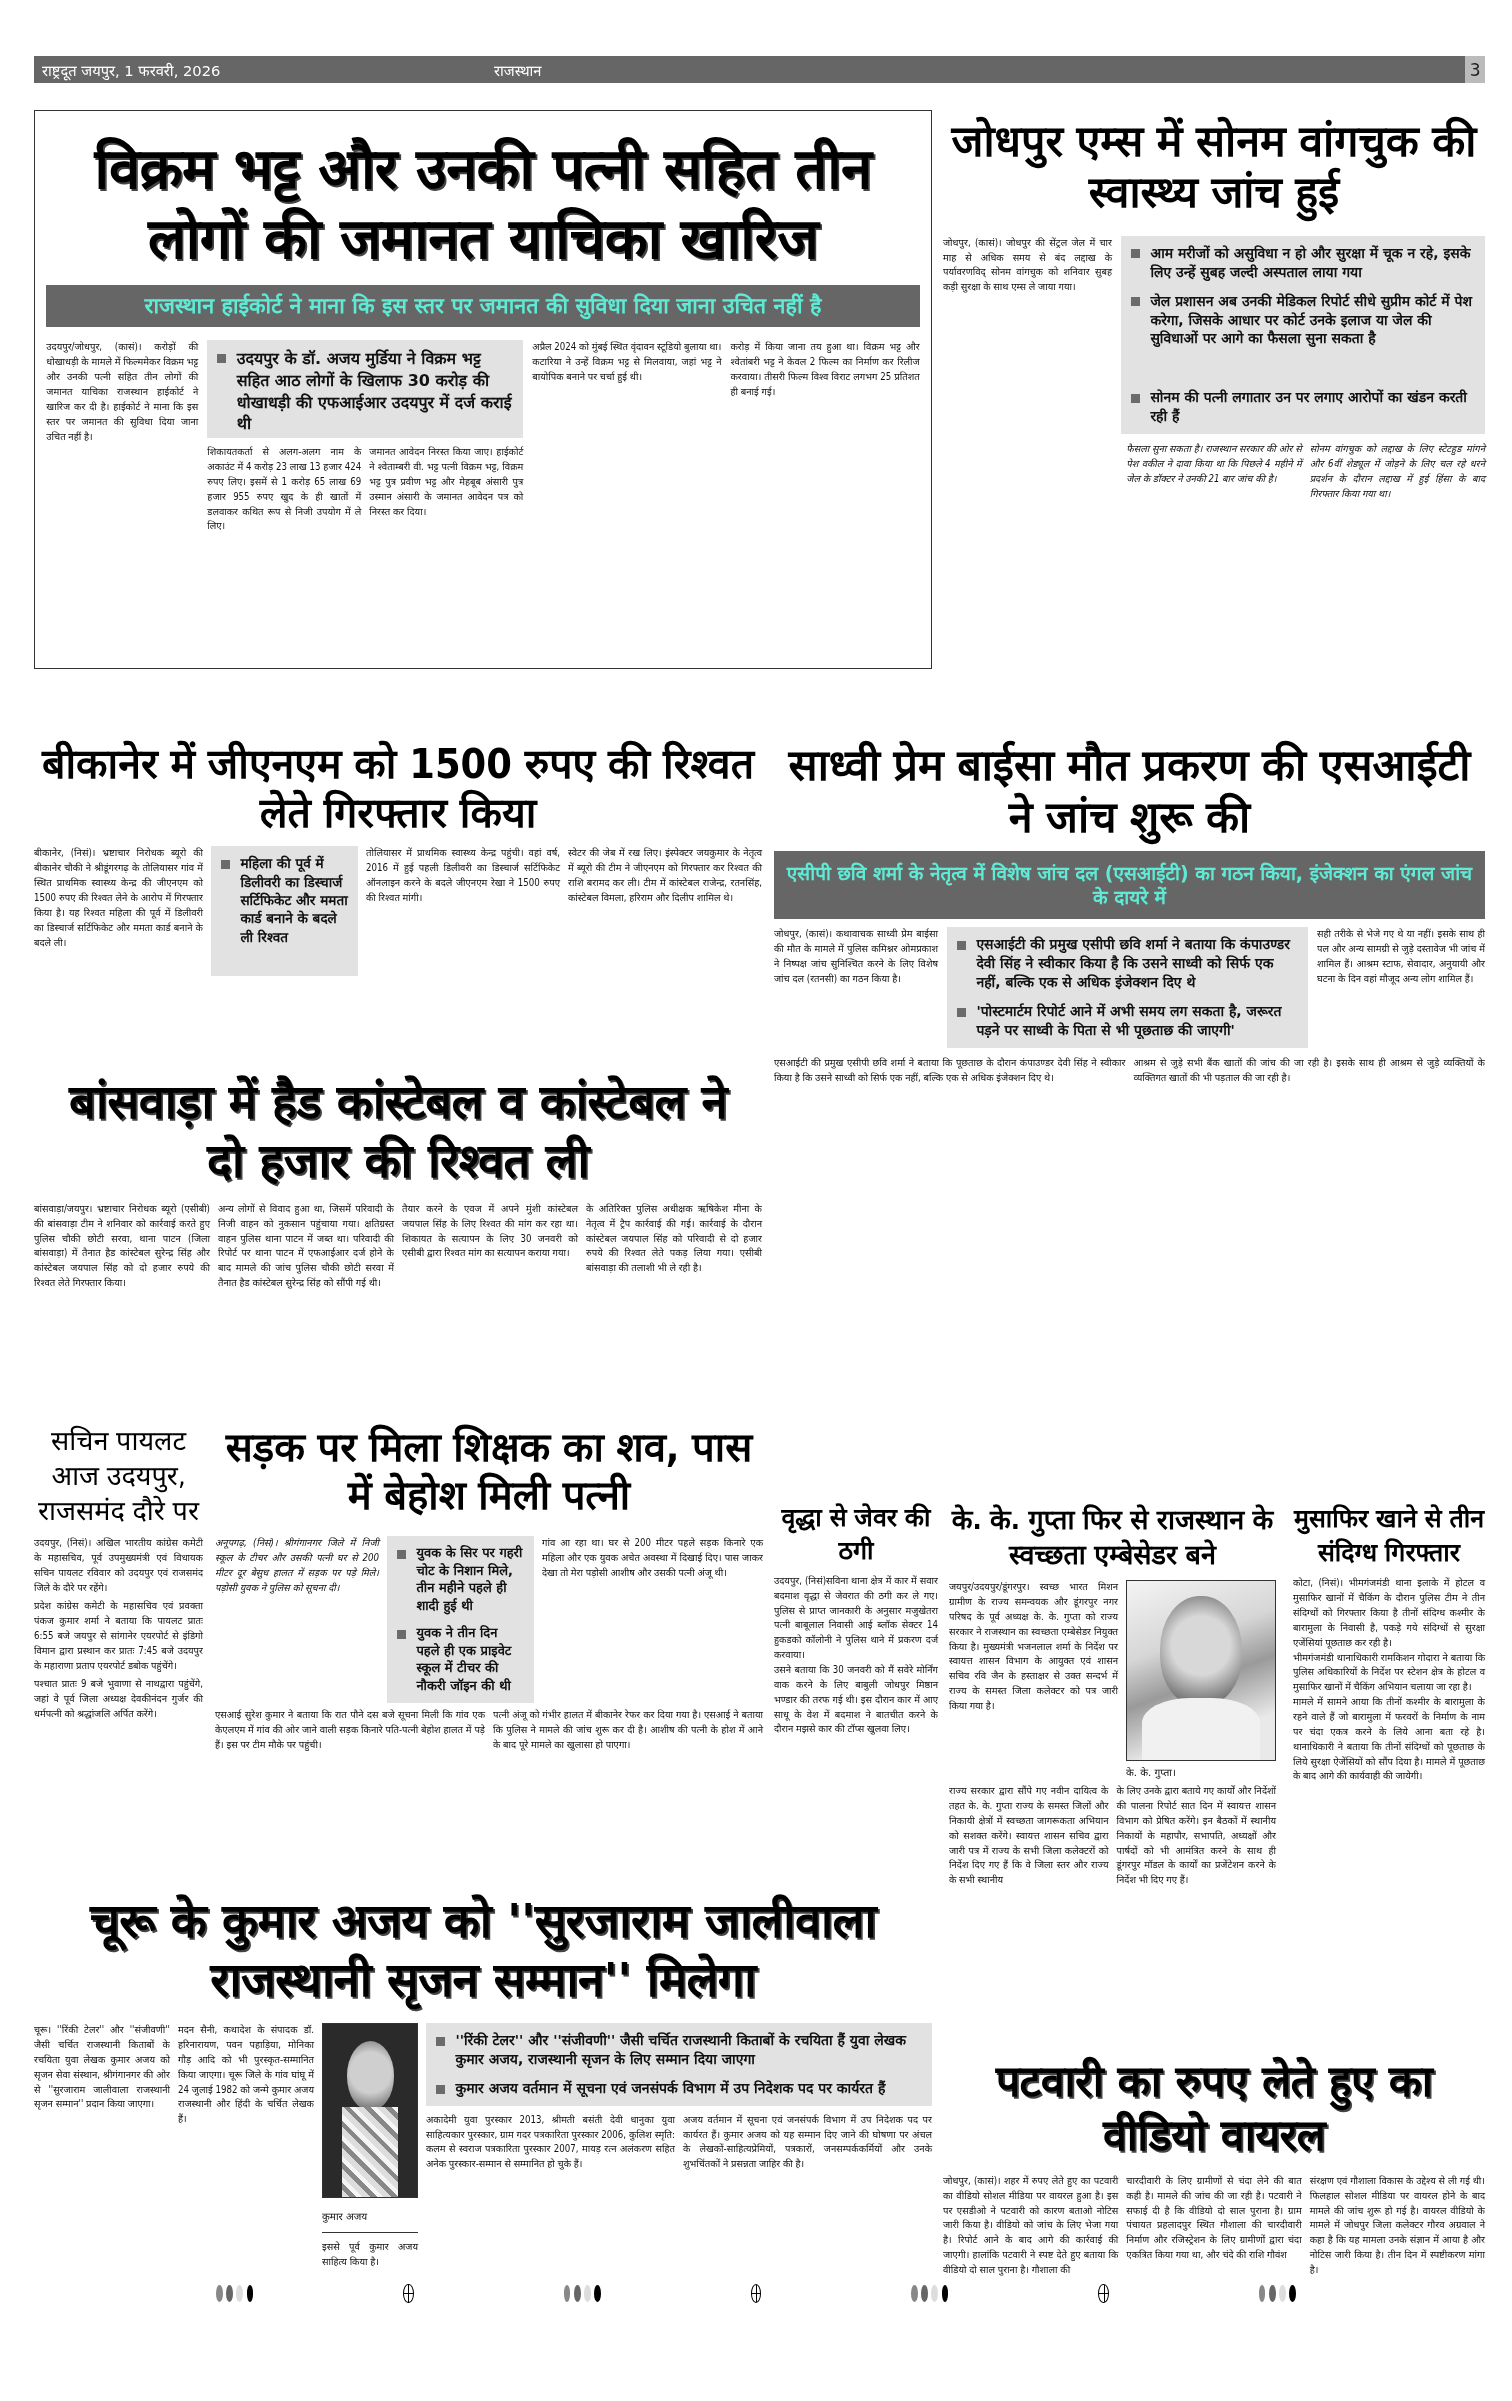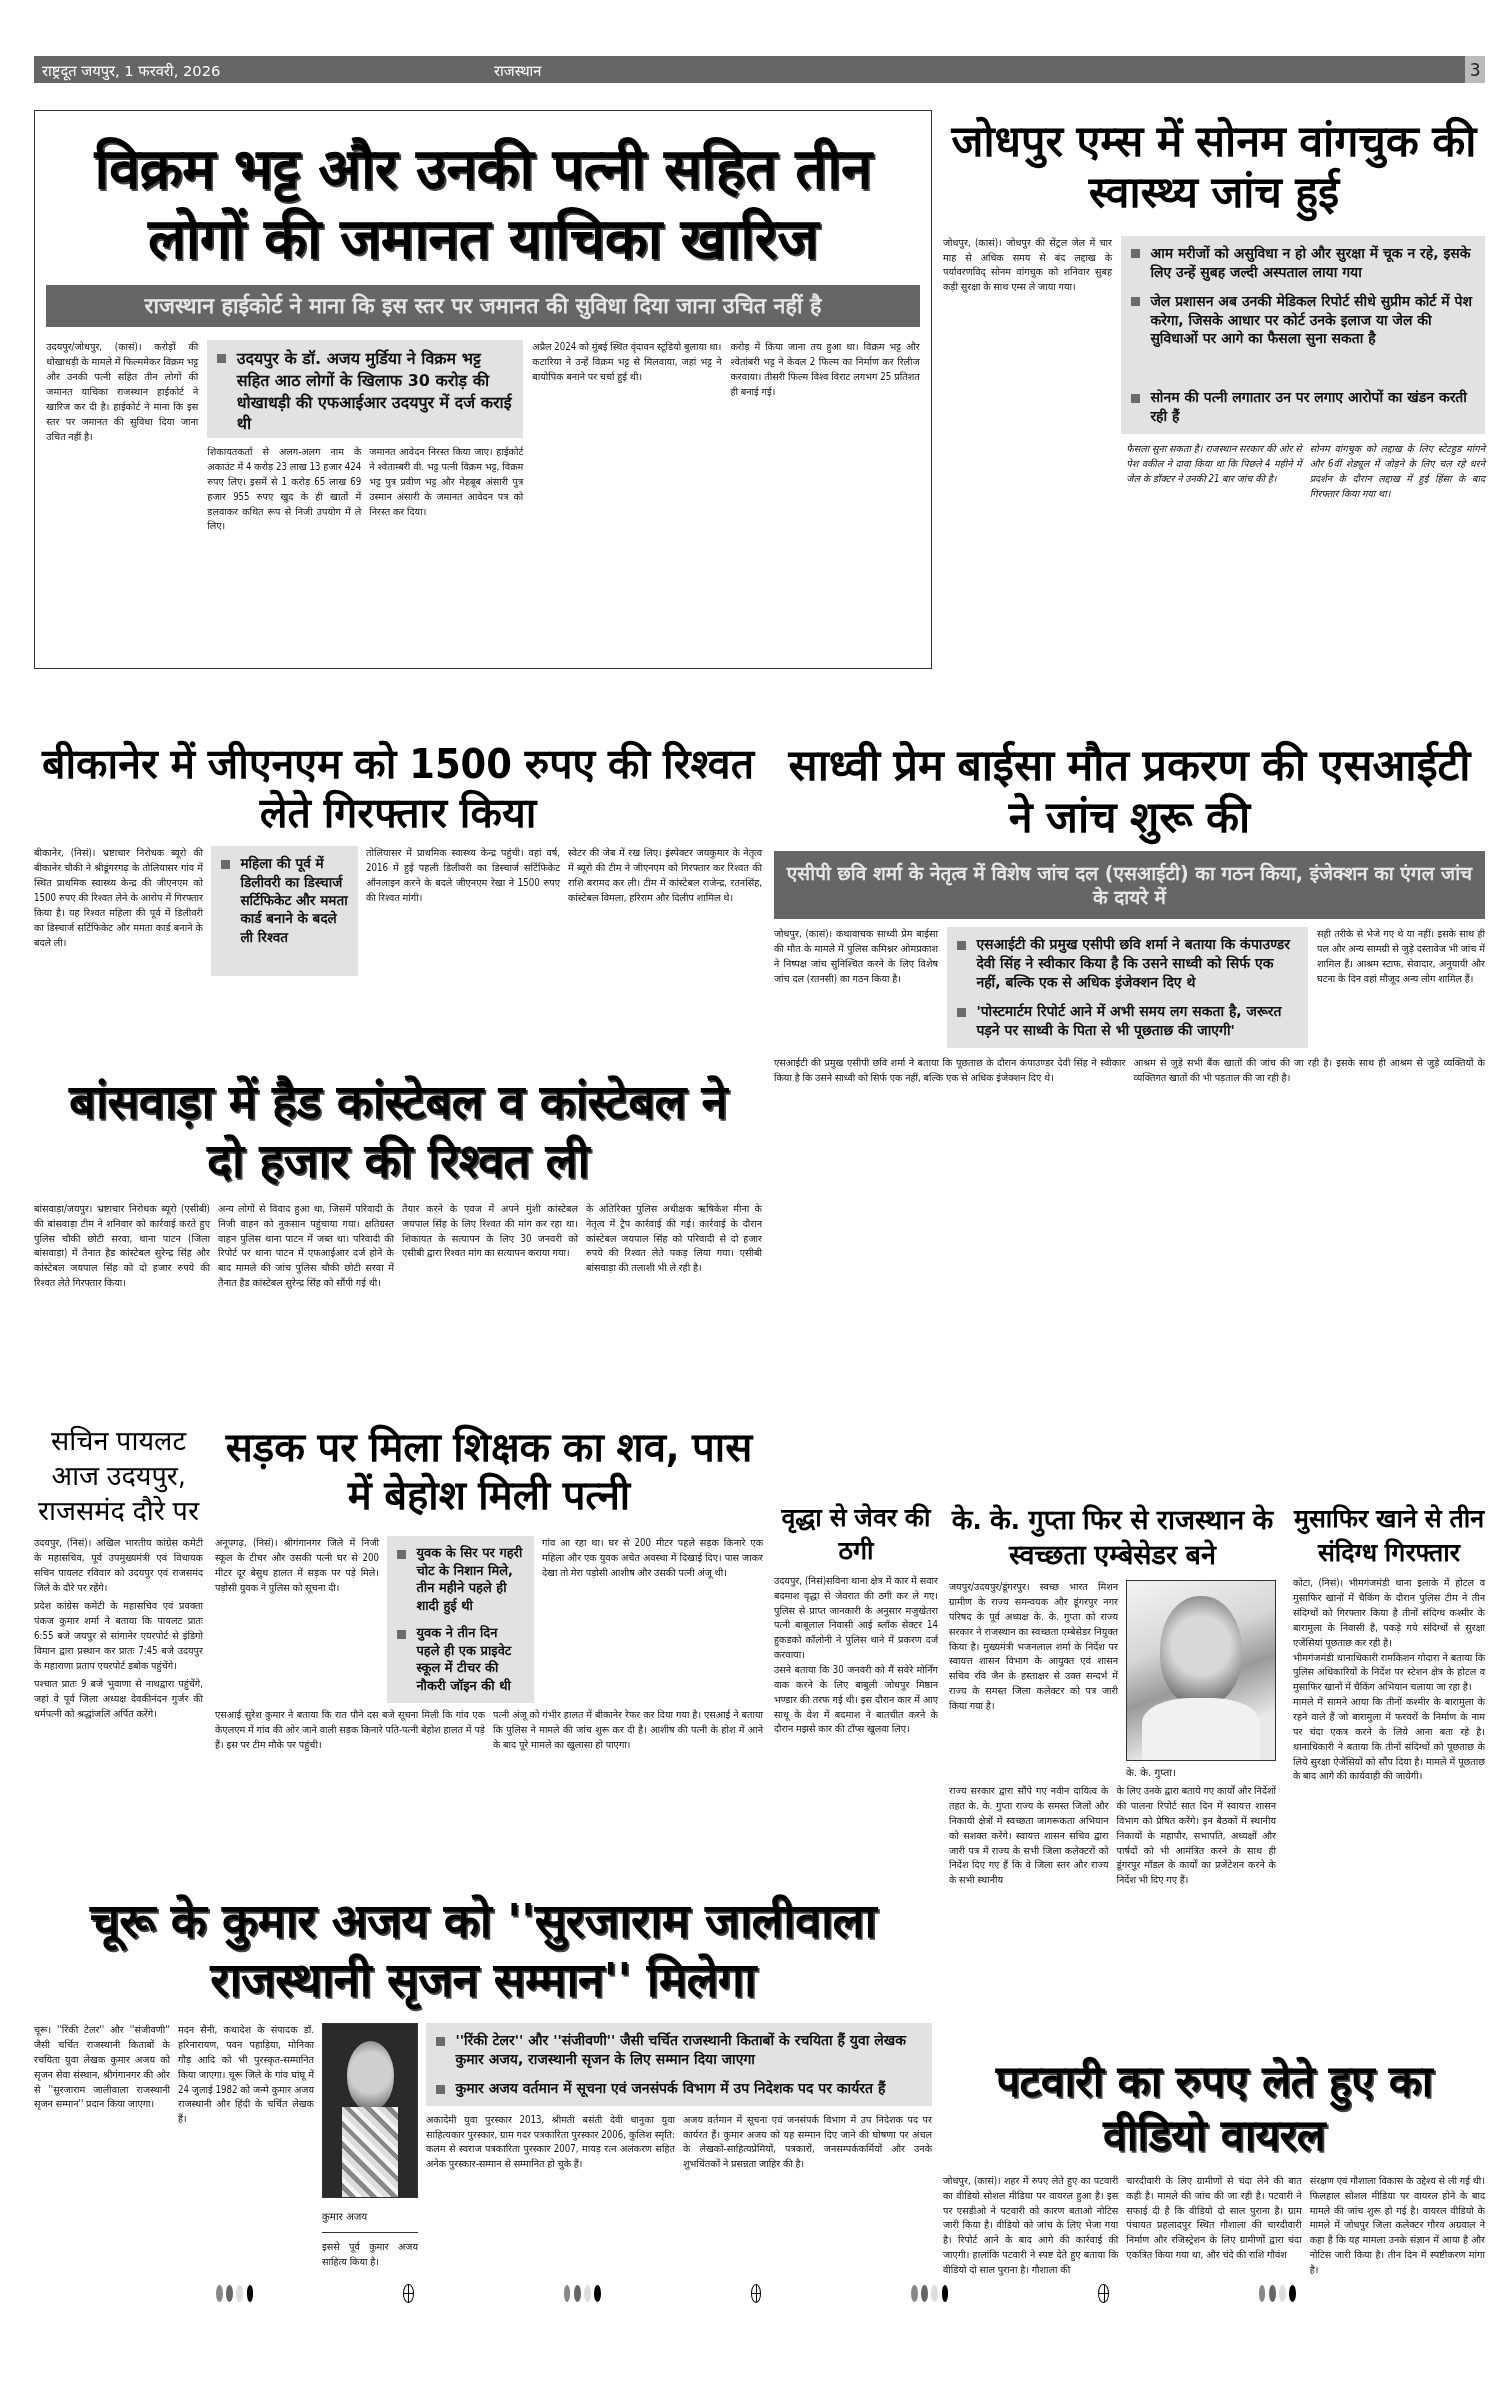--- a/index.html
+++ b/index.html
@@ -10,21 +10,21 @@
     display: flex; align-items: center; padding: 0 8px; font-size: 14.7px; }
   .masthead .mh-left { flex: 0 0 452px; }
   .masthead .mh-center { flex: 1; }
   .pagenum { position: absolute; left: 1465px; top: 56px; width: 20.3px; height: 27px; background: #bbb; color: #222;
     display: flex; align-items: center; justify-content: center; font-size: 17px; }
 
   .abs { position: absolute; }
   .headline { font-family: "DejaVu Sans", sans-serif; font-weight: 900; text-align: center; line-height: 1.25; color: #000;
     text-shadow: 1.7px 1.7px 0 #444; letter-spacing: -0.6px; }
   .headline-light { font-family: "DejaVu Sans Condensed", "DejaVu Sans", sans-serif; font-weight: 400; text-align: center; line-height: 1.2; color: #000; }
-  .deck { background: #666; color: #e5e5e5; text-align: center; font-weight: 700; display: flex; align-items: center; justify-content: center; padding: 4.5px 11.3px; line-height: 1.3; }
+  .deck { background: #666; color: #5eead4; text-align: center; font-weight: 700; display: flex; align-items: center; justify-content: center; padding: 4.5px 11.3px; line-height: 1.3; }
   .box { background: #e2e2e2; padding: 8px 10.2px; }
   .bullet { display: flex; gap: 10.2px; font-weight: 700; line-height: 1.35; margin-bottom: 10.2px; }
   .bullet:last-child { margin-bottom: 0; }
   .bullet .sq { flex: 0 0 9px; height: 9px; background: #6b6b6b; margin-top: 5.6px; }
   .body { font-size: 9.6px; line-height: 1.55; text-align: justify; color: #111; font-family: "DejaVu Sans Condensed", "DejaVu Sans", sans-serif; }
   .cols { display: flex; gap: 8px; }
   .cols > div { flex: 1; }
   .frame { border: 1.1px solid #333; }
   .photo { background: linear-gradient(160deg, #f4f4f4 0%, #d6d6d6 35%, #9a9a9a 55%, #e9e9e9 80%); border: 1.1px solid #333; position: relative; overflow: hidden; }
   .photo .face { position: absolute; left: 22%; top: 8%; width: 56%; height: 62%; border-radius: 48% 48% 45% 45%; background: radial-gradient(circle at 50% 45%, #d8d8d8 0 40%, #8a8a8a 70%, #444 100%); }
@@ -148,21 +148,21 @@
 <div class="abs" style="left:34px; top:1423px; width:169px; height:395px;">
   <div class="headline-light" style="font-size:27px; line-height:1.3;">सचिन पायलट आज उदयपुर, राजसमंद दौरे पर</div>
   <div class="body" style="margin-top:8px;">उदयपुर, (निसं)। अखिल भारतीय कांग्रेस कमेटी के महासचिव, पूर्व उपमुख्यमंत्री एवं विधायक सचिन पायलट रविवार को उदयपुर एवं राजसमंद जिले के दौरे पर रहेंगे।</div>
   <div class="body" style="margin-top:3.4px;">प्रदेश कांग्रेस कमेटी के महासचिव एवं प्रवक्ता पंकज कुमार शर्मा ने बताया कि पायलट प्रातः 6:55 बजे जयपुर से सांगानेर एयरपोर्ट से इंडिगो विमान द्वारा प्रस्थान कर प्रातः 7:45 बजे उदयपुर के महाराणा प्रताप एयरपोर्ट डबोक पहुंचेंगे।</div>
   <div class="body" style="margin-top:3.4px;">पश्चात प्रातः 9 बजे भुवाणा से नाथद्वारा पहुंचेंगे, जहां वे पूर्व जिला अध्यक्ष देवकीनंदन गुर्जर की धर्मपत्नी को श्रद्धांजलि अर्पित करेंगे।</div>
 </div>
 
 <div class="abs" style="left:215px; top:1423px; width:548px; height:395px;">
   <div class="headline-light" style="font-size:40px; font-weight:700; padding:0 5.6px;">सड़क पर मिला शिक्षक का शव, पास में बेहोश मिली पत्नी</div>
   <div style="display:flex; gap:8px; margin-top:17px;">
-    <div class="body" style="flex:0 0 164px;">अनूपगढ़, (निसं)। श्रीगंगानगर जिले में निजी स्कूल के टीचर और उसकी पत्नी घर से 200 मीटर दूर बेसुध हालत में सड़क पर पड़े मिले। पड़ोसी युवक ने पुलिस को सूचना दी।</div>
+    <div class="body" style="flex:0 0 164px;font-style:italic;">अनूपगढ़, (निसं)। श्रीगंगानगर जिले में निजी स्कूल के टीचर और उसकी पत्नी घर से 200 मीटर दूर बेसुध हालत में सड़क पर पड़े मिले। पड़ोसी युवक ने पुलिस को सूचना दी।</div>
     <div class="box" style="flex:0 0 147px;">
       <div class="bullet" style="font-size:13px;">
           <span class="sq"></span>
           <span>युवक के सिर पर गहरी चोट के निशान मिले, तीन महीने पहले ही शादी हुई थी</span>
         </div>
       <div class="bullet" style="font-size:13px;">
           <span class="sq"></span>
           <span>युवक ने तीन दिन पहले ही एक प्राइवेट स्कूल में टीचर की नौकरी जॉइन की थी</span>
         </div>
     </div>

